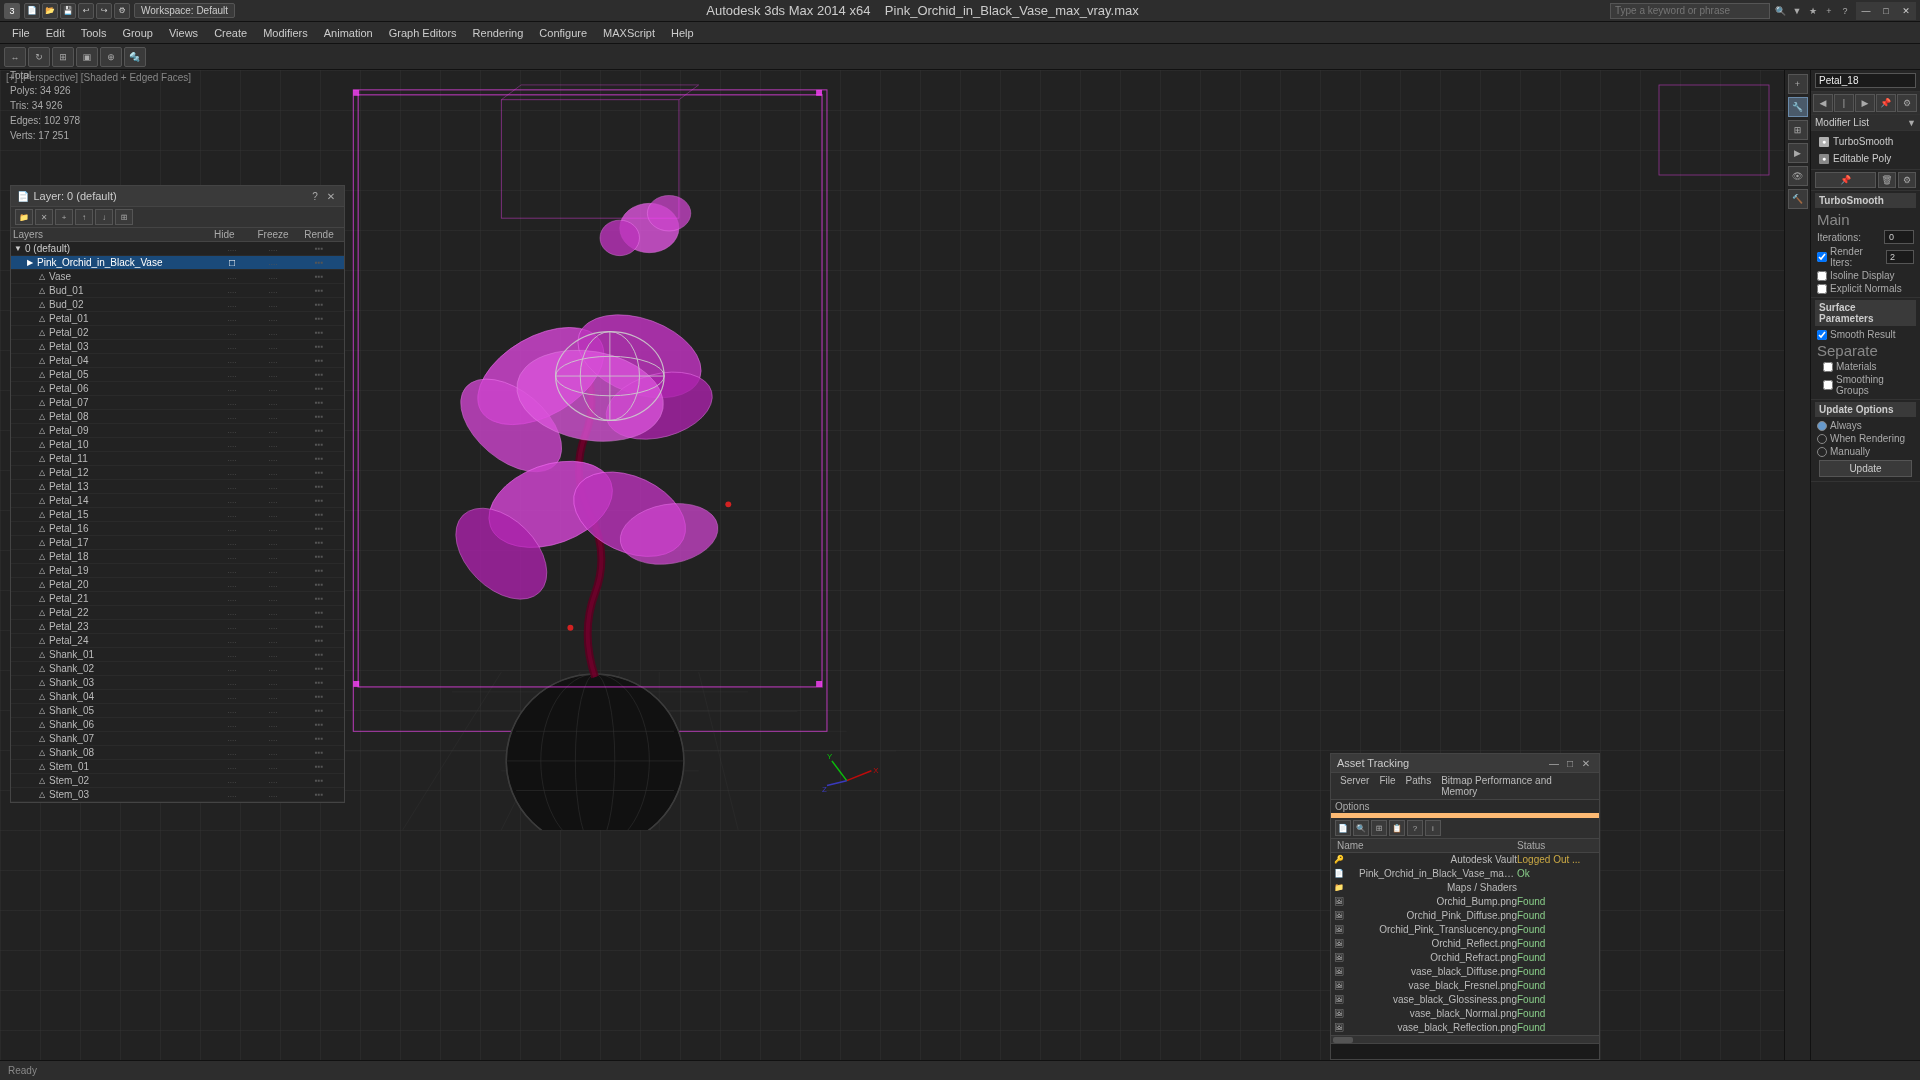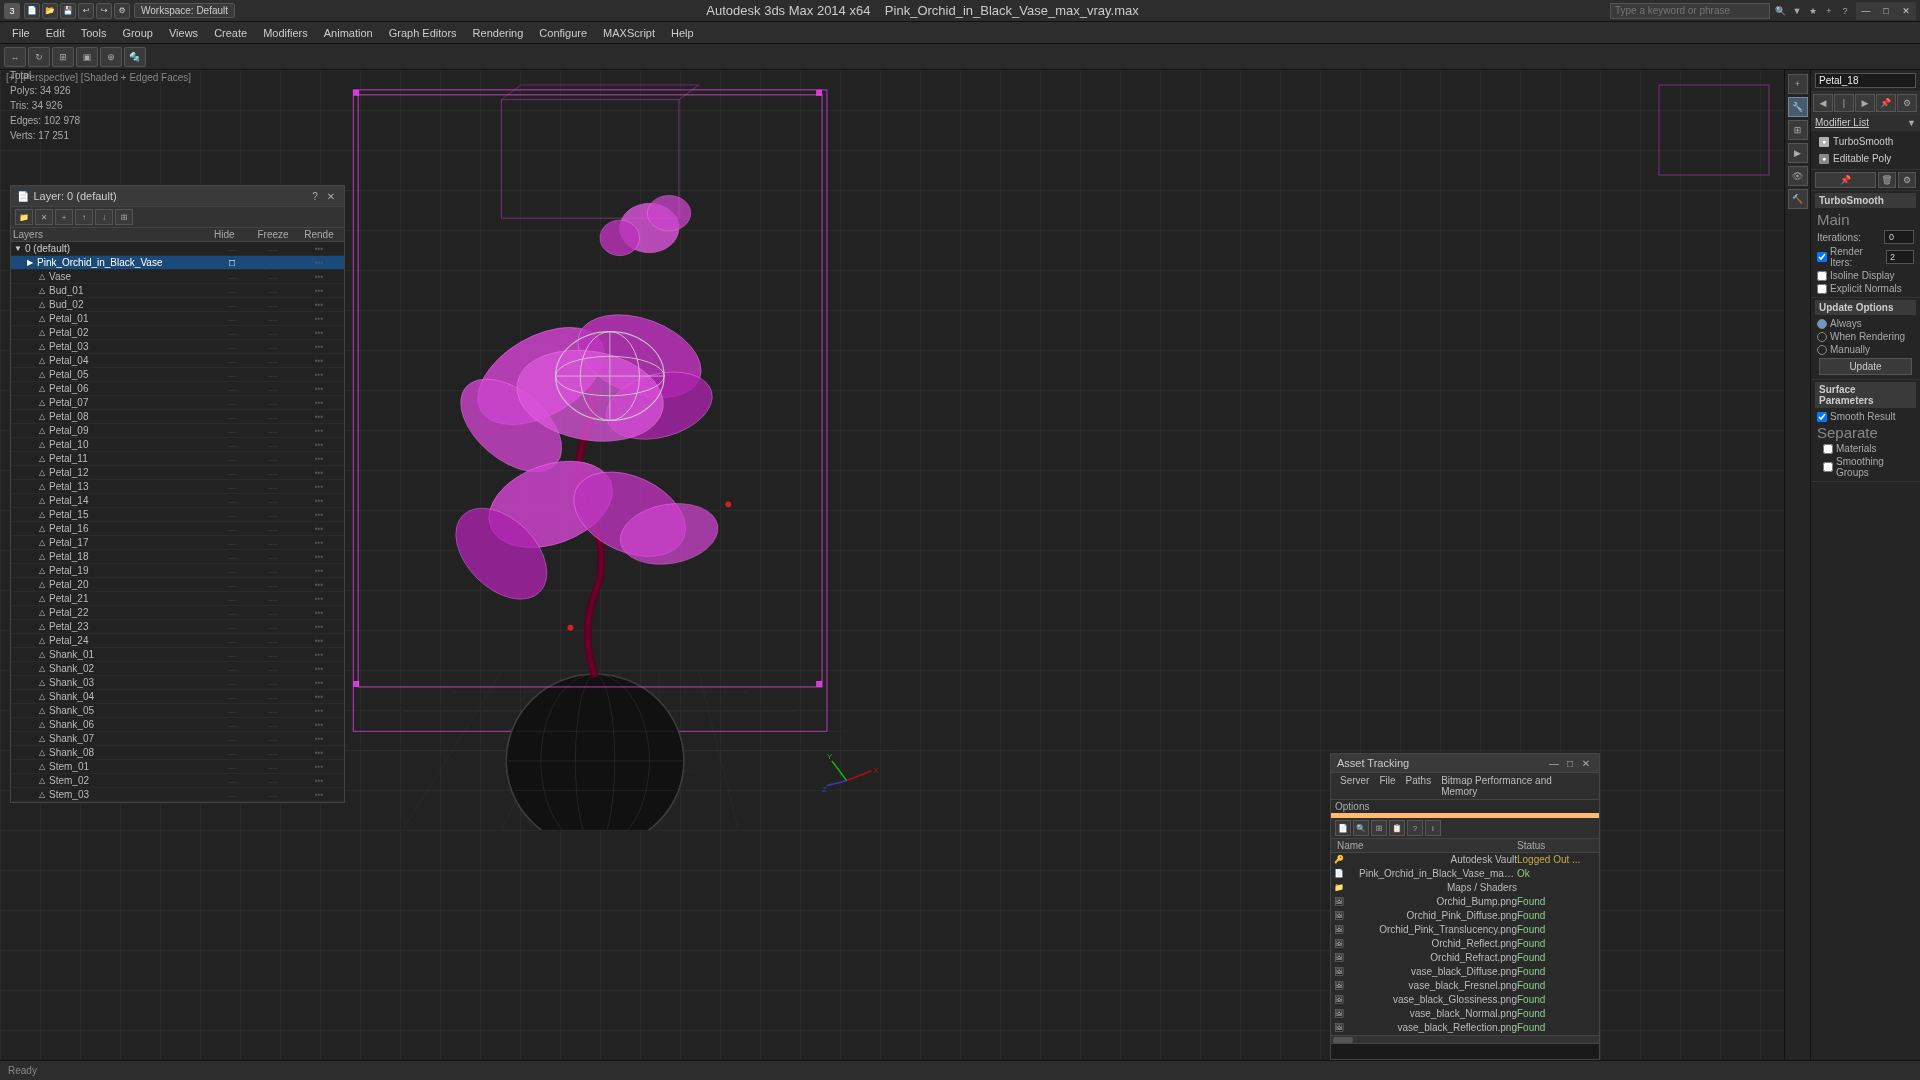--- a/index.html
+++ b/index.html
@@ -676,21 +676,21 @@
 
     <div class="panel-icon-row">
       <div class="p-icon">◀</div>
       <div class="p-icon">|</div>
       <div class="p-icon">▶</div>
       <div class="p-icon">📌</div>
       <div class="p-icon">⚙</div>
     </div>
 
     <div style="padding:2px 4px; background:#2f2f2f; border-bottom:1px solid #333; display:flex; align-items:center; justify-content:space-between;">
-      <span style="font-size:10px; color:#ccc;text-decoration:underline;">Modifier List</span>
+      <span style="font-size:10px; color:#ccc;">Modifier List</span>
       <span style="font-size:9px; color:#aaa;">▼</span>
     </div>
 
     <div class="modifier-stack">
       <div class="mod-item">
         <div class="mod-icon light">●</div>
         <span>TurboSmooth</span>
       </div>
       <div class="mod-item">
         <div class="mod-icon">●</div>
@@ -725,59 +725,59 @@
         <label>Isoline Display</label>
       </div>
 
       <div class="ts-row">
         <input type="checkbox" style="">
         <label>Explicit Normals</label>
       </div>
     </div>
 
     <div class="ts-section">
+      <div class="ts-section-title">Surface Parameters</div>
+
+      <div class="ts-row">
+        <input type="checkbox" checked="" style="">
+        <label>Smooth Result</label>
+      </div>
+
+      <div class="ts-subheader">Separate</div>
+
+      <div class="ts-row" style="padding-left:8px;">
+        <input type="checkbox" style="">
+        <label>Materials</label>
+      </div>
+
+      <div class="ts-row" style="padding-left:8px;">
+        <input type="checkbox" style="">
+        <label>Smoothing Groups</label>
+      </div>
+    </div>
+
+    <div class="ts-section">
       <div class="ts-section-title">Update Options</div>
 
       <div class="ts-row">
         <div class="radio-btn checked"></div>
         <label>Always</label>
       </div>
 
       <div class="ts-row">
         <div class="radio-btn"></div>
         <label>When Rendering</label>
       </div>
 
       <div class="ts-row">
         <div class="radio-btn"></div>
         <label>Manually</label>
       </div>
 
       <button class="update-btn">Update</button>
-    </div>
-
-    <div class="ts-section">
-      <div class="ts-section-title">Surface Parameters</div>
-
-      <div class="ts-row">
-        <input type="checkbox" checked="" style="">
-        <label>Smooth Result</label>
-      </div>
-
-      <div class="ts-subheader">Separate</div>
-
-      <div class="ts-row" style="padding-left:8px;">
-        <input type="checkbox" style="">
-        <label>Materials</label>
-      </div>
-
-      <div class="ts-row" style="padding-left:8px;">
-        <input type="checkbox" style="">
-        <label>Smoothing Groups</label>
-      </div>
     </div>
   </div>
 
 </div>
 
 <div id="layers-panel">
   <div class="panel-titlebar">
     <div class="title">
       <span style="font-size:10px;">📄</span>
       <span>Layer: 0 (default)</span>

